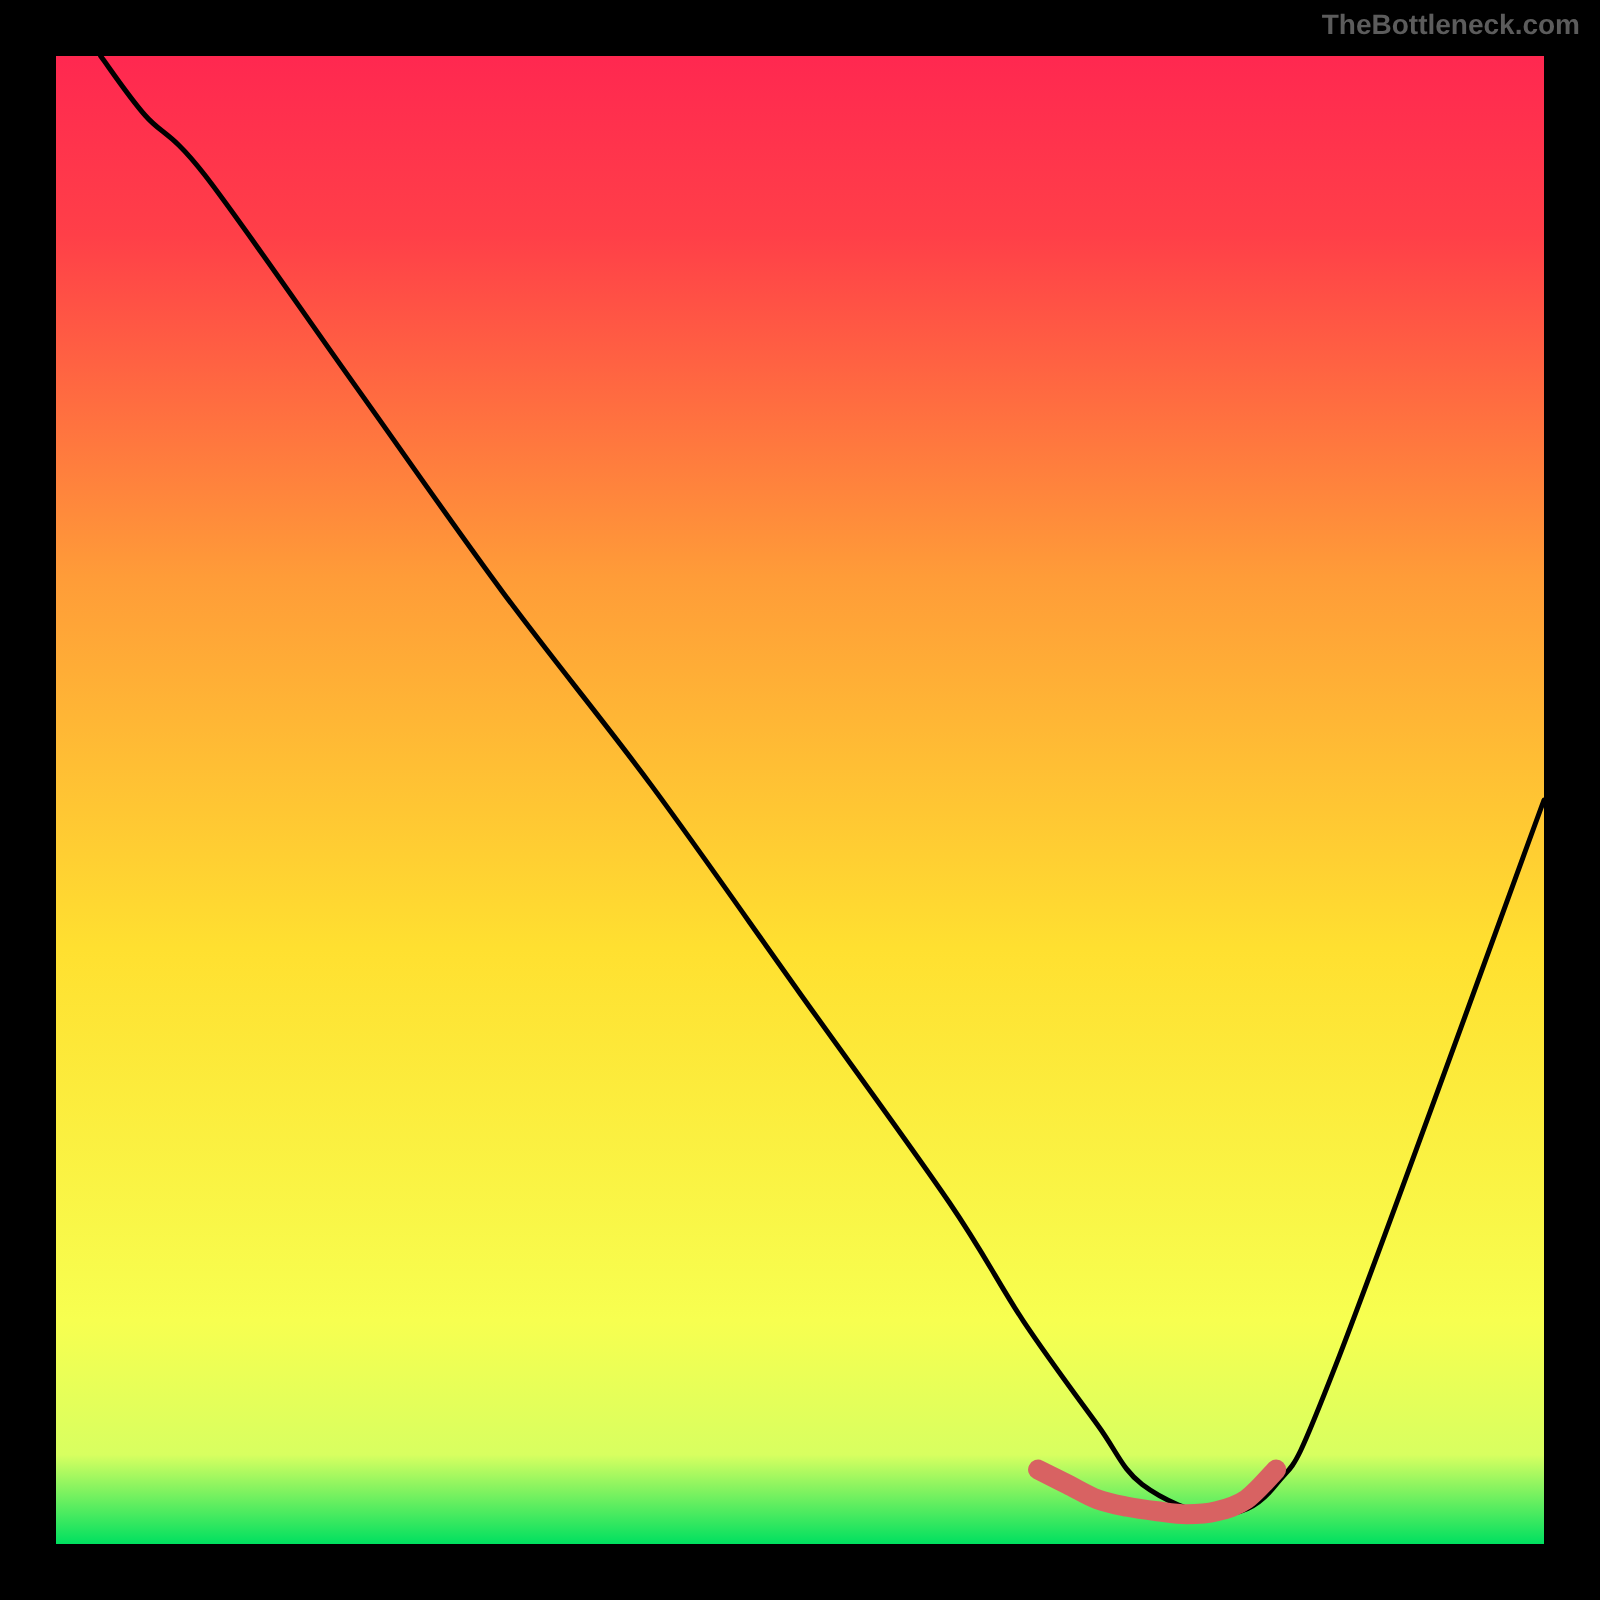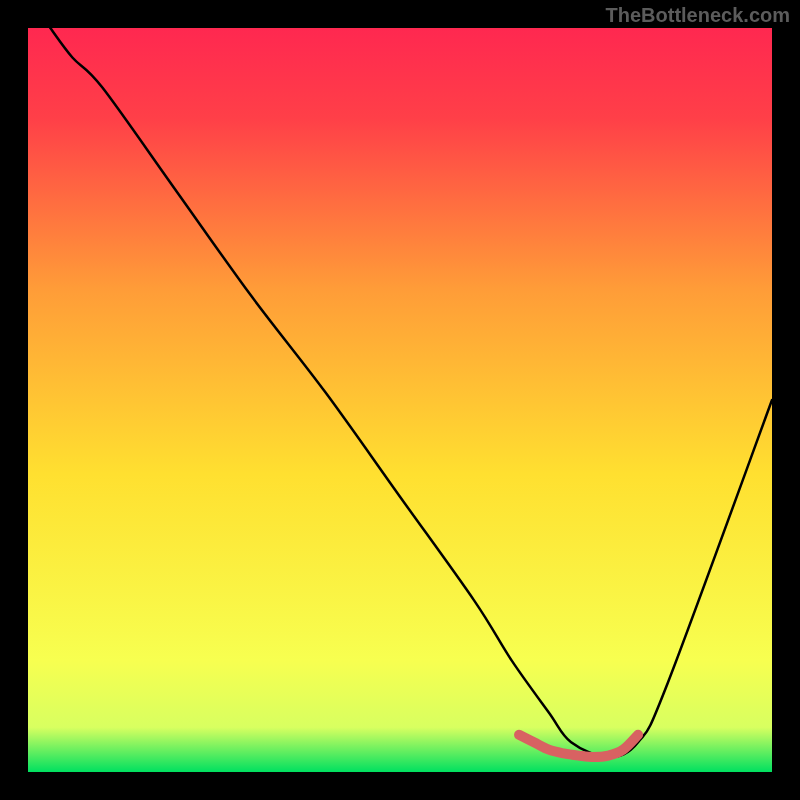--- a/index.html
+++ b/index.html
@@ -9,21 +9,21 @@
     height: 800px;
     background: #000;
     position: relative;
     font-family: Arial, sans-serif;
   }
   .watermark {
     position: absolute;
     top: 4px;
     right: 10px;
     color: #5c5c5c;
-    font-size: 20px;
+    font-size: 14px;
     font-weight: bold;
     z-index: 10;
   }
   svg {
     display: block;
   }
 </style>
 </head>
 <body>
 

